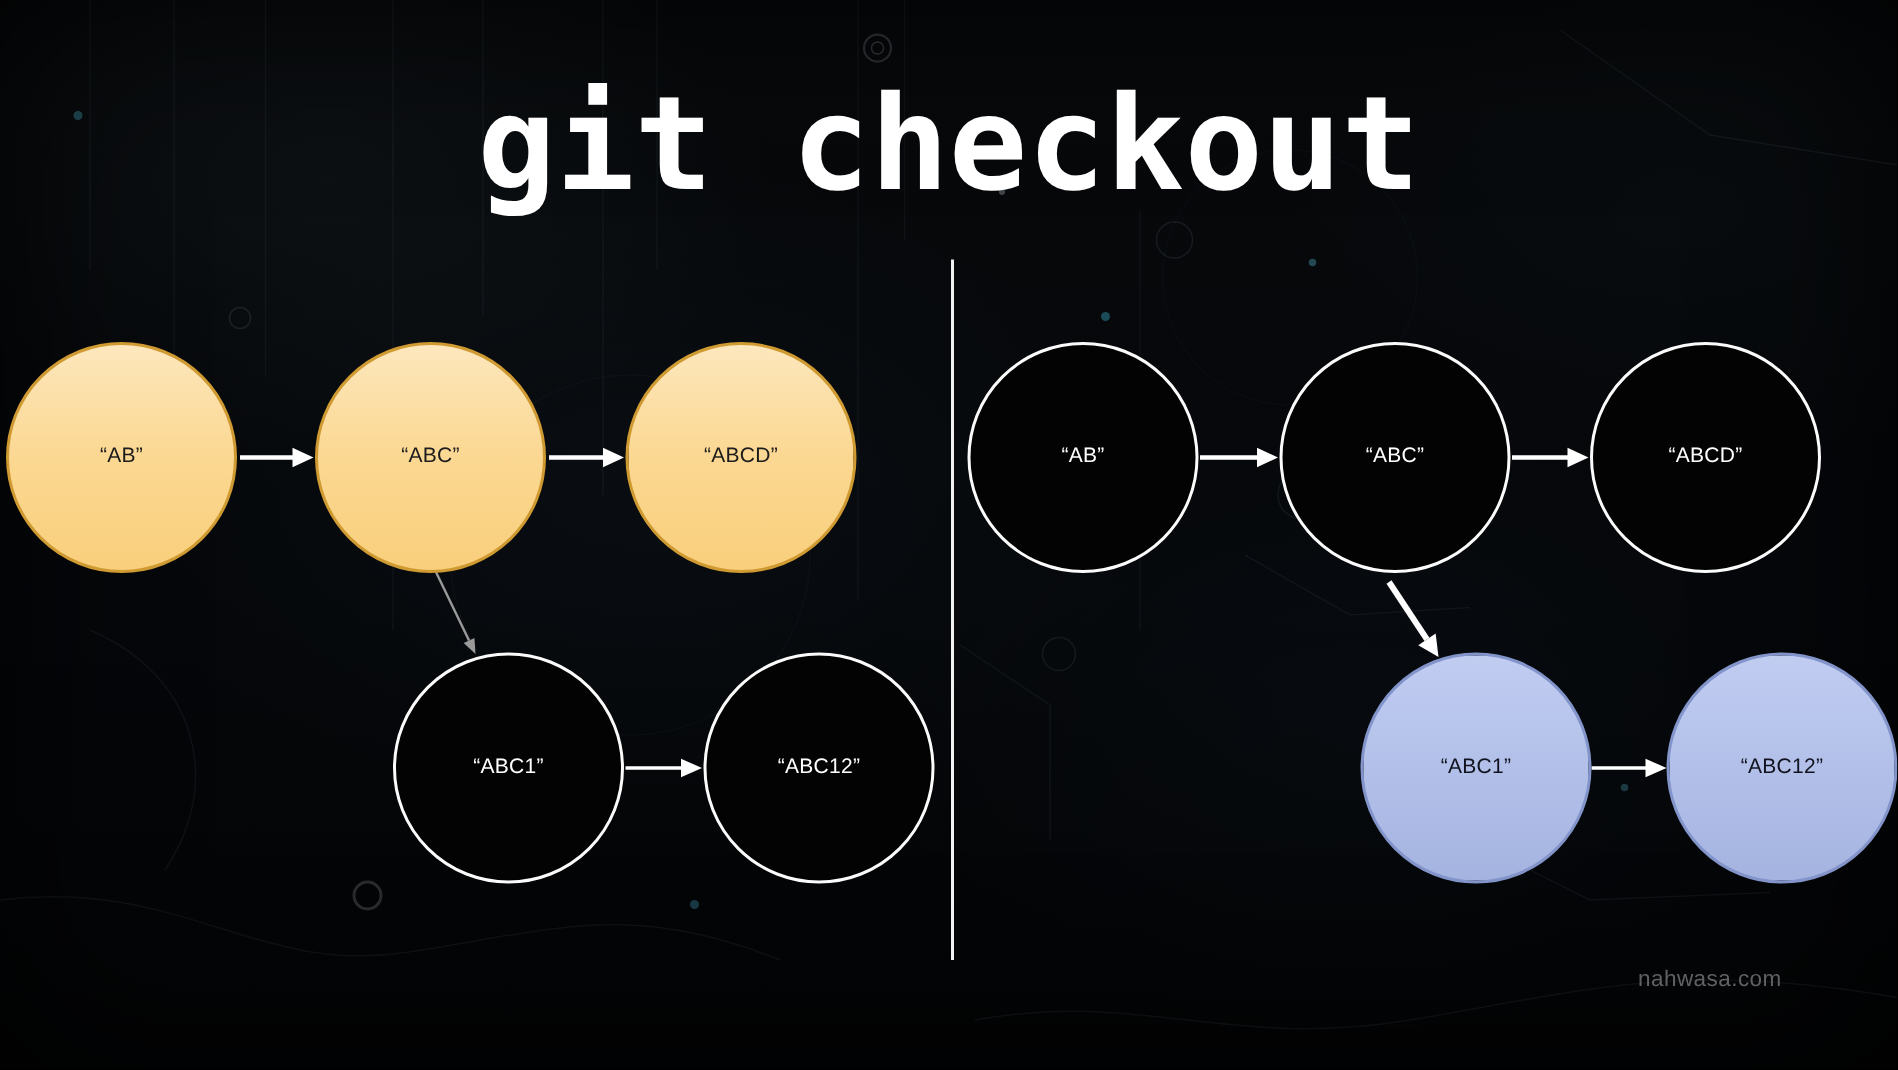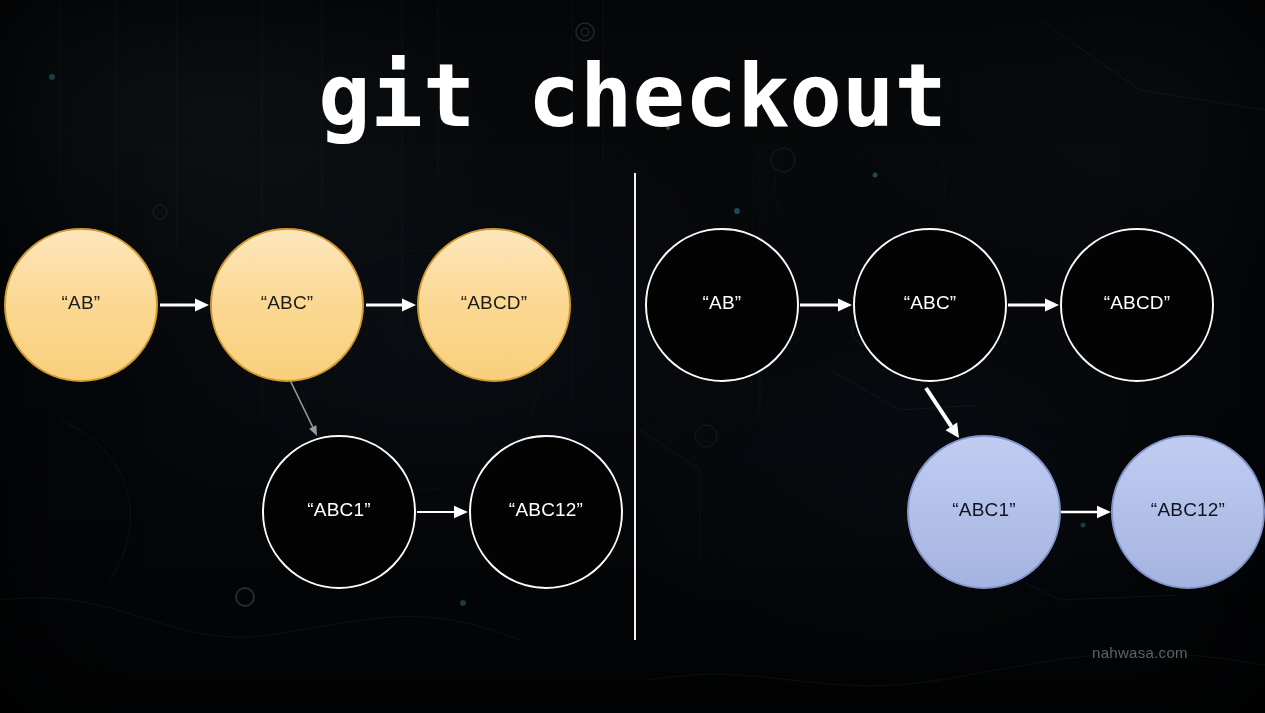--- a/index.html
+++ b/index.html
@@ -43,21 +43,21 @@
   }
 
   .node {
     position: absolute;
     width: 154px; height: 154px;
     border-radius: 50%;
     display: flex;
     align-items: center;
     justify-content: center;
     box-sizing: border-box;
-    font-size: 19px;
+    font-size: 14px;
     letter-spacing: 0.2px;
   }
   .node .node-label { transform: translateY(-2px); }
 
   .node.orange {
     background: linear-gradient(180deg, #fde7bd 0%, #fbd893 48%, #f9cf7c 100%);
     border: 2px solid #cf9a31;
     color: #1c1c1c;
   }
   .node.dark {

